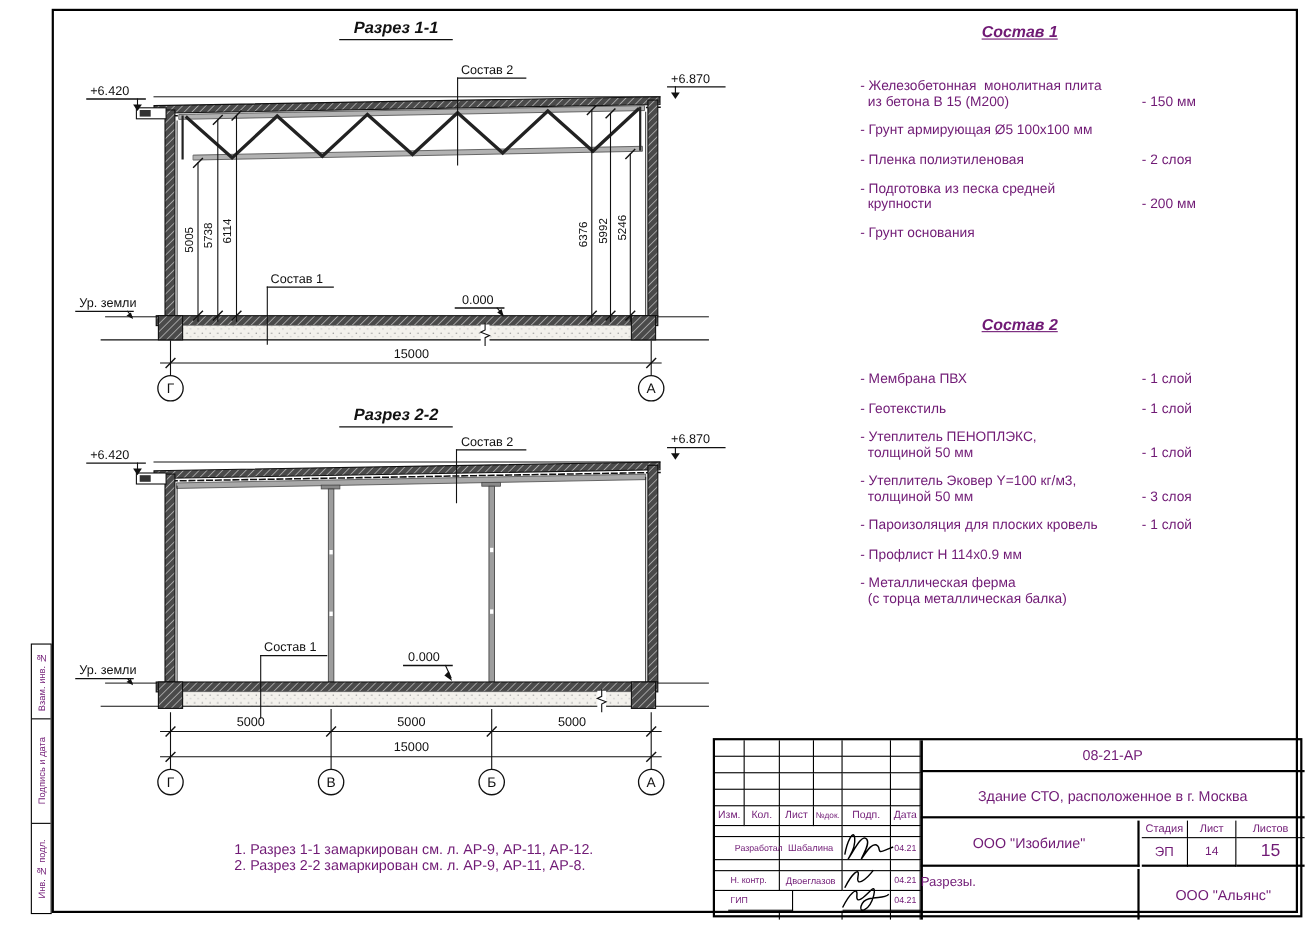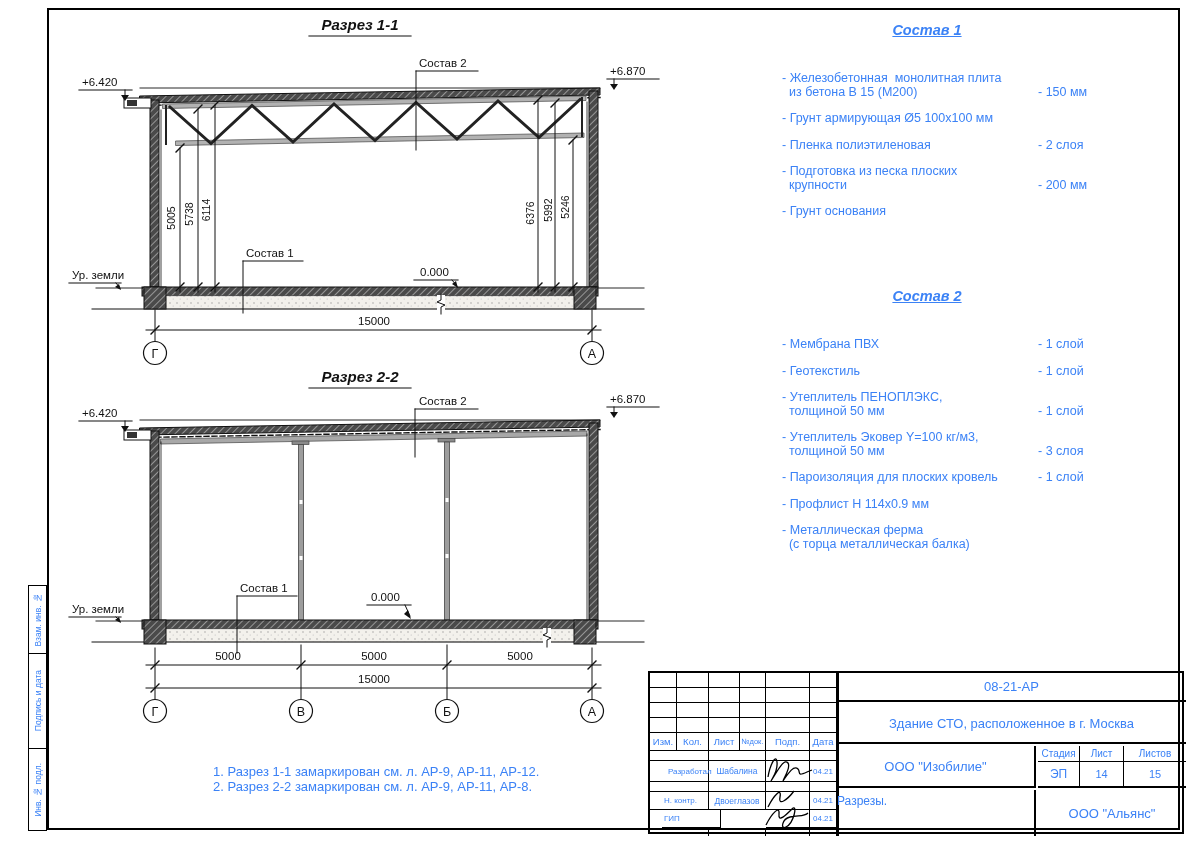--- a/index.html
+++ b/index.html
@@ -1,17 +1,17 @@
 <!DOCTYPE html>
 <html><head>
 <meta charset="utf-8">
 <style>
   html,body{margin:0;padding:0;background:#e8e8e8;}
   .sheet{position:relative;width:1191px;height:842px;background:#fff;
-         font-family:"Liberation Sans",sans-serif;color:#3b82f6;overflow:hidden;}
+         font-family:"Liberation Sans",sans-serif;color:#701a75;overflow:hidden;}
   .frame{position:absolute;left:47px;top:8px;width:1133px;height:822px;
          border:2.2px solid #000;box-sizing:border-box;}
   .draw{position:absolute;left:0;top:0;width:1191px;height:842px;}
   .draw text{font-family:"Liberation Sans",sans-serif;fill:#111;}
 
   
   .panel{position:absolute;width:400px;}
   .panel-title{width:290px;text-align:center;font-size:14.5px;font-style:italic;
                font-weight:bold;text-decoration:underline;margin:0 0 0 0;}
   .items{margin-top:34px;}
@@ -282,21 +282,21 @@
         </div>
       <div class="item">
           <div class="nm">- Грунт армирующая Ø5 100х100 мм</div>
           <div class="val"></div>
         </div>
       <div class="item">
           <div class="nm">- Пленка полиэтиленовая</div>
           <div class="val">-  2 слоя</div>
         </div>
       <div class="item">
-          <div class="nm">- Подготовка из песка плоских
+          <div class="nm">- Подготовка из песка средней
   крупности</div>
           <div class="val">- 200 мм</div>
         </div>
       <div class="item">
           <div class="nm">- Грунт основания</div>
           <div class="val"></div>
         </div>
     </div>
   </div>
 
@@ -423,16 +423,16 @@
     <div class="abs" style="left:187px;top:0;width:0;height:163px;border-left:2px solid #000;"></div>
     <div class="abs ctr" style="left:187px;top:0;width:349px;height:29px;border-bottom:2px solid #000;font-size:13px;">08-21-АР</div>
     <div class="abs ctr" style="left:187px;top:31px;width:349px;height:40px;border-bottom:2px solid #000;font-size:13px;">Здание СТО, расположенное в г. Москва</div>
     <div class="abs ctr" style="left:187px;top:73px;width:199px;height:42px;border-right:2px solid #000;border-bottom:2px solid #000;font-size:13px;">ООО "Изобилие"</div>
     <div class="abs" style="left:187px;top:117px;width:199px;height:46px;border-right:2px solid #000;font-size:12px;text-align:left;padding-top:4px;box-sizing:border-box;">Разрезы.</div>
     <div class="abs ctr" style="left:388px;top:73px;width:42px;height:16px;border-right:1.5px solid #000;border-bottom:1.5px solid #000;font-size:10px;">Стадия</div>
     <div class="abs ctr" style="left:430px;top:73px;width:44px;height:16px;border-right:1.5px solid #000;border-bottom:1.5px solid #000;font-size:10px;">Лист</div>
     <div class="abs ctr" style="left:474px;top:73px;width:62px;height:16px;border-bottom:1.5px solid #000;font-size:10px;">Листов</div>
     <div class="abs ctr" style="left:388px;top:89px;width:42px;height:26px;border-right:1.5px solid #000;border-bottom:2px solid #000;font-size:12px;">ЭП</div>
     <div class="abs ctr" style="left:430px;top:89px;width:44px;height:26px;border-right:1.5px solid #000;border-bottom:2px solid #000;font-size:11px;">14</div>
-    <div class="abs ctr" style="left:474px;top:89px;width:62px;height:26px;border-bottom:2px solid #000;font-size:11px;">15</div>
+    <div class="abs ctr" style="left:474px;top:89px;width:62px;height:26px;border-bottom:2px solid #000;font-size:16px;">15</div>
     <div class="abs ctr" style="left:388px;top:117px;width:148px;height:46px;font-size:13px;">ООО "Альянс"</div>
   </div>
 </div>
 
 </body></html>

